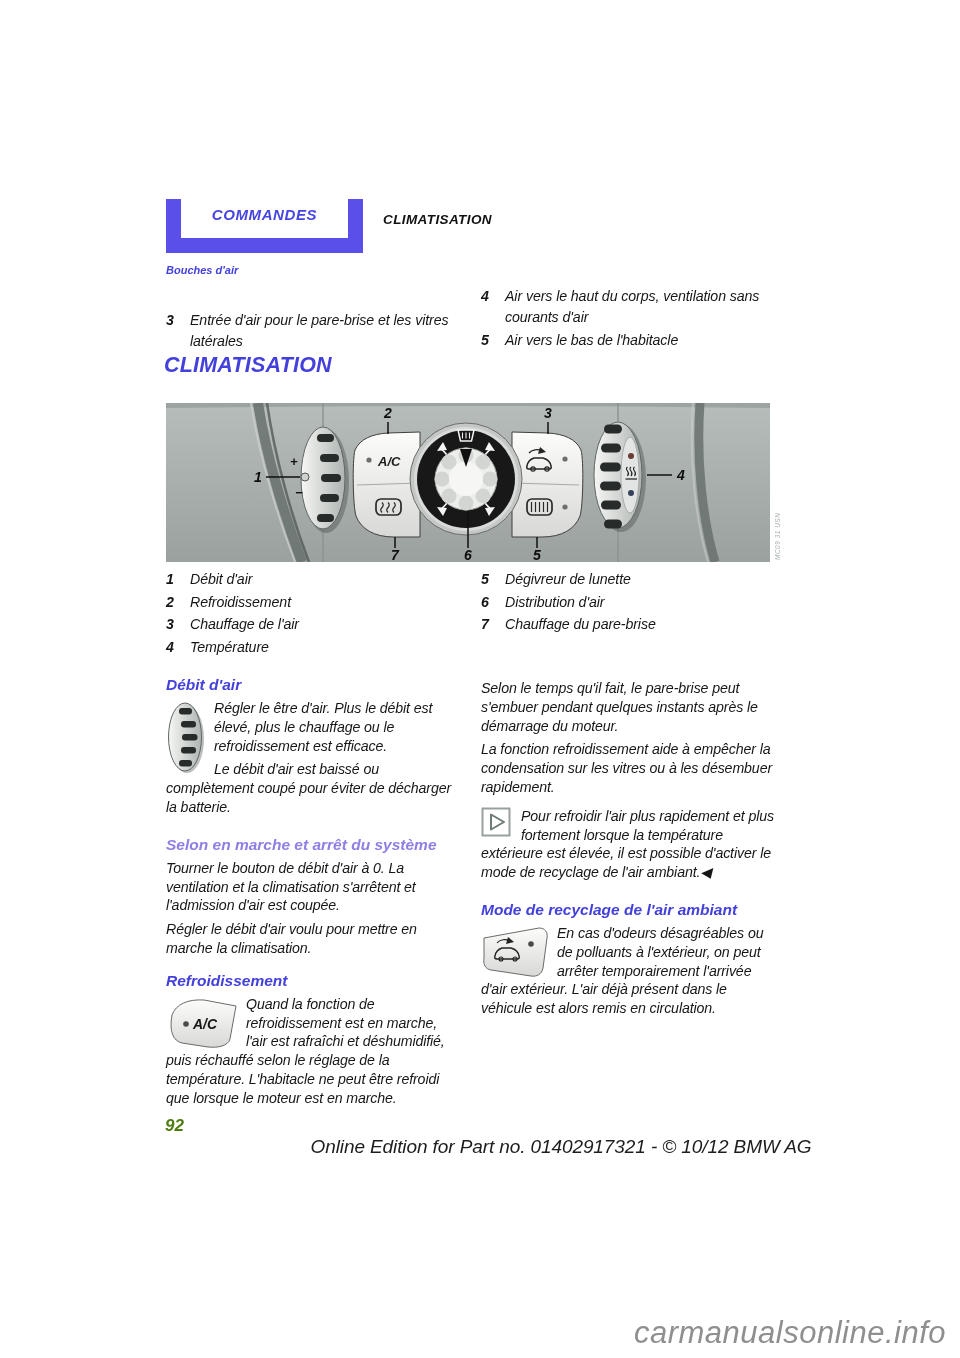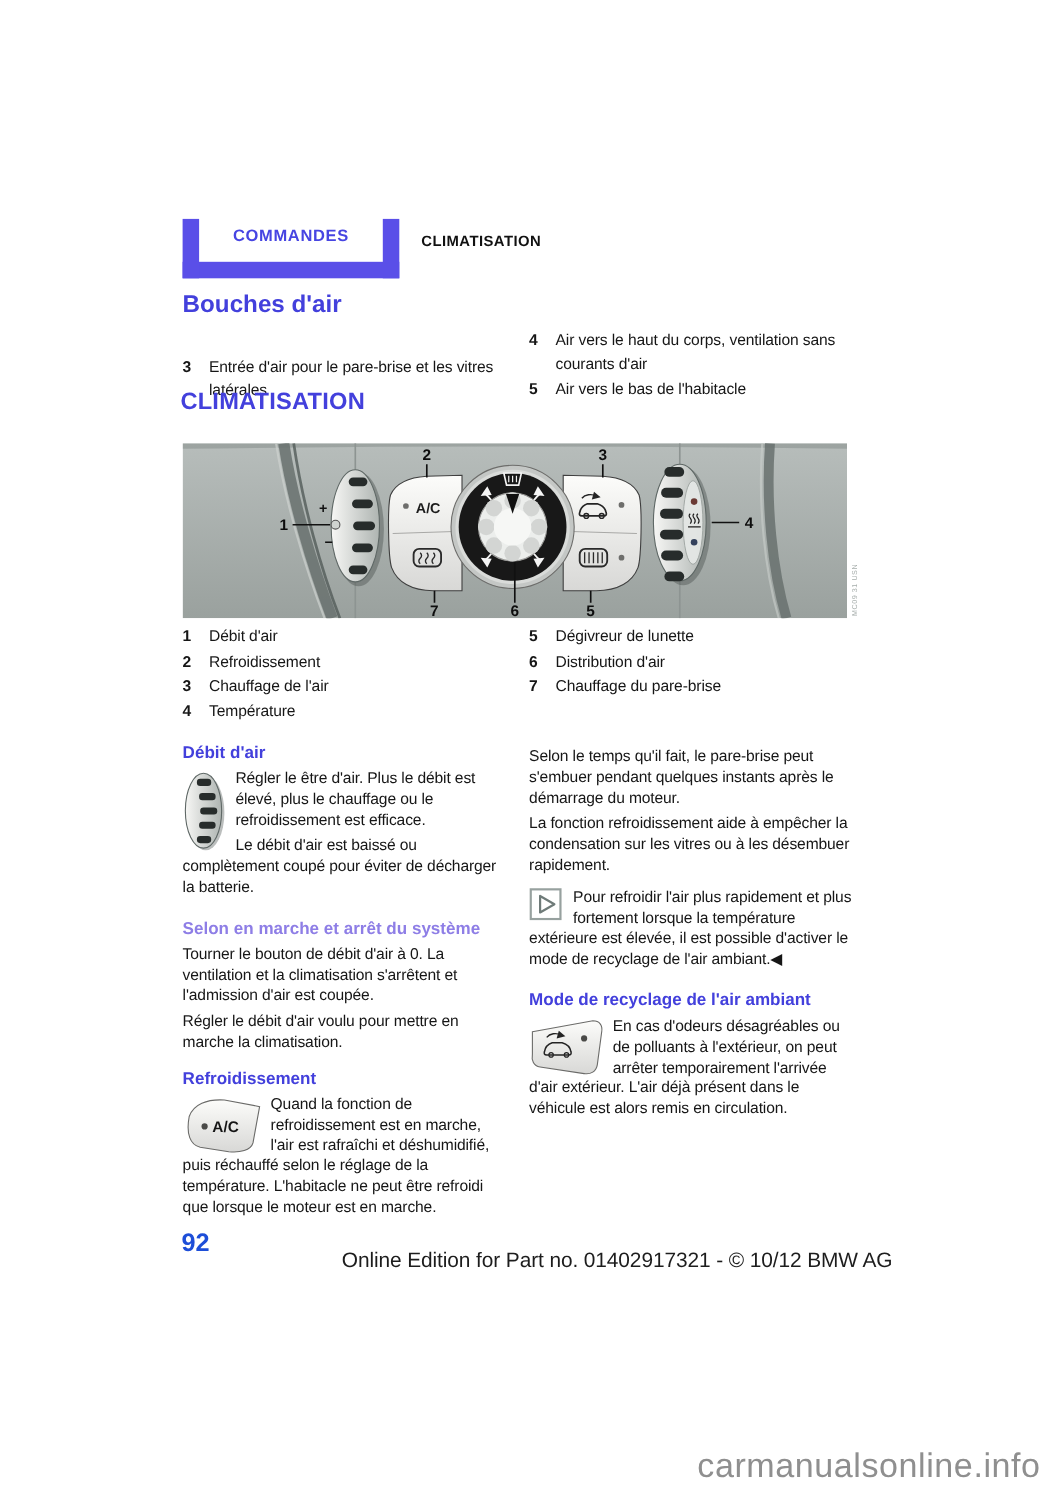--- a/index.html
+++ b/index.html
@@ -1,26 +1,26 @@
 <!DOCTYPE html>
 <html><head>
 <meta charset="utf-8">
 <style>
   html,body{margin:0;padding:0;background:#ffffff;}
   .page{position:relative;width:960px;height:1358px;background:#fff;overflow:hidden;
-        font-family:"Liberation Sans",sans-serif;color:#161616;}
+        font-family:"Liberation Sans",sans-serif;color:#161616;font-style:italic;}
   
   .cmd-bracket{position:absolute;left:166px;top:199px;width:167px;height:39px;
         border-left:15px solid #5A4FE8;border-right:15px solid #5A4FE8;border-bottom:15px solid #5A4FE8;
         display:flex;align-items:flex-start;justify-content:center;}
   .cmd-bracket span{font-size:15px;font-weight:bold;letter-spacing:.6px;color:#4745E2;padding-top:7px;}
   .header-topic{position:absolute;left:383px;top:212px;font-size:13.5px;font-weight:bold;letter-spacing:.4px;color:#111;}
   
   .vents{position:absolute;left:166px;top:264px;width:611px;}
-  .vents h2{margin:0 0 8px 0;font-size:22px;color:#4340DC;}
+  .vents h2{margin:0 0 8px 0;font-size:11px;color:#4340DC;}
   .vent-cols{position:relative;}
   .vent-left{position:absolute;left:0;top:26px;width:296px;}
   .vent-right{position:absolute;left:315px;top:2px;width:296px;}
   .nitem{display:flex;line-height:21px;font-size:14.2px;margin-bottom:2px;letter-spacing:-.1px;}
   .nitem .num{font-weight:bold;width:24px;flex:0 0 24px;}
   
   .main-title{position:absolute;left:164px;top:353px;font-size:21.5px;font-weight:bold;color:#4340DC;letter-spacing:.2px;}
   
   .figure{position:absolute;left:166px;top:403px;width:604px;height:159px;}
   .fig-code{position:absolute;left:774px;top:500px;height:60px;font-size:6.5px;color:#a7aeac;
@@ -34,21 +34,21 @@
   .colL{position:absolute;left:166px;top:676px;width:296px;}
   .colR{position:absolute;left:481px;top:679px;width:296px;}
   .colL p,.colR p{margin:0 0 5px 0;font-size:14.2px;line-height:18.8px;letter-spacing:-.12px;}
   h3{margin:14px 0 5px 0;font-size:15.5px;color:#4340DC;}
   h3.first{margin-top:0;}
   h3.purple{color:#8E7EE6;}
   .media{overflow:visible;}
   .float-ic{float:left;}
   .clear{clear:both;}
   
-  .pagenum{position:absolute;left:165px;top:1116px;font-size:23px;font-weight:bold;color:#1d4ed8;}
+  .pagenum{position:absolute;left:165px;top:1116px;font-size:17px;font-weight:bold;color:#4d7c0f;}
   .edition{position:absolute;left:166px;top:1136px;width:790px;text-align:center;font-size:19px;color:#1d1d1d;letter-spacing:-.1px;}
   .watermark{position:absolute;right:14px;top:1315px;font-size:31px;color:#8f8f8f;letter-spacing:.5px;}
   svg text{font-family:"Liberation Sans",sans-serif;}
 </style>
 </head>
 <body>
 
 <div class="page">
 
   <div class="cmd-bracket">

